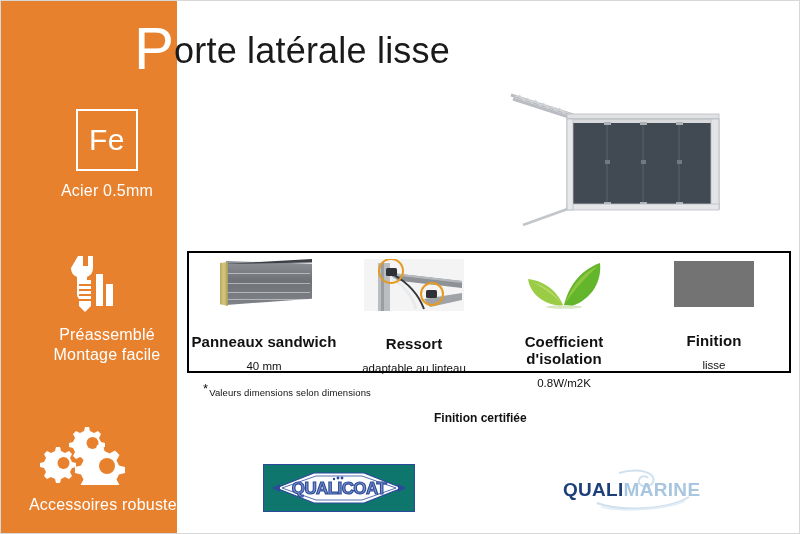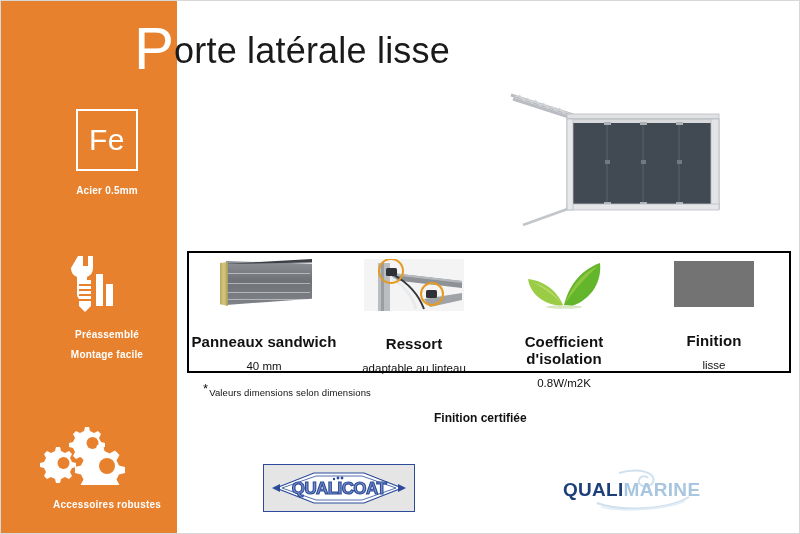--- a/index.html
+++ b/index.html
@@ -27,23 +27,23 @@
     background: #e8812e;
   }
   .side-block {
     position: absolute;
     left: 0;
     width: 212px;
     text-align: center;
     color: #ffffff;
   }
   .side-label {
-    font-size: 10px;
+    font-size: 16px;
     letter-spacing: .2px;
-    font-weight: 700;
+    font-weight: 400;
     line-height: 20px;
     color: #ffffff;
   }
 
   
   .fe-box {
     width: 62px;
     height: 62px;
     margin: 0 auto 10px auto;
     border: 2px solid #ffffff;
@@ -201,21 +201,21 @@
 
   
   #qualicoat {
     position: absolute;
     left: 262px;
     top: 463px;
     width: 152px;
     height: 48px;
     border: 1.5px solid #2b4a9b;
     box-sizing: border-box;
-    background: #e5e5e5;
+    background: #0f766e;
     display: flex;
     align-items: center;
     justify-content: center;
   }
   #qualimarine {
     position: absolute;
     left: 560px;
     top: 468px;
     width: 150px;
     height: 42px;

